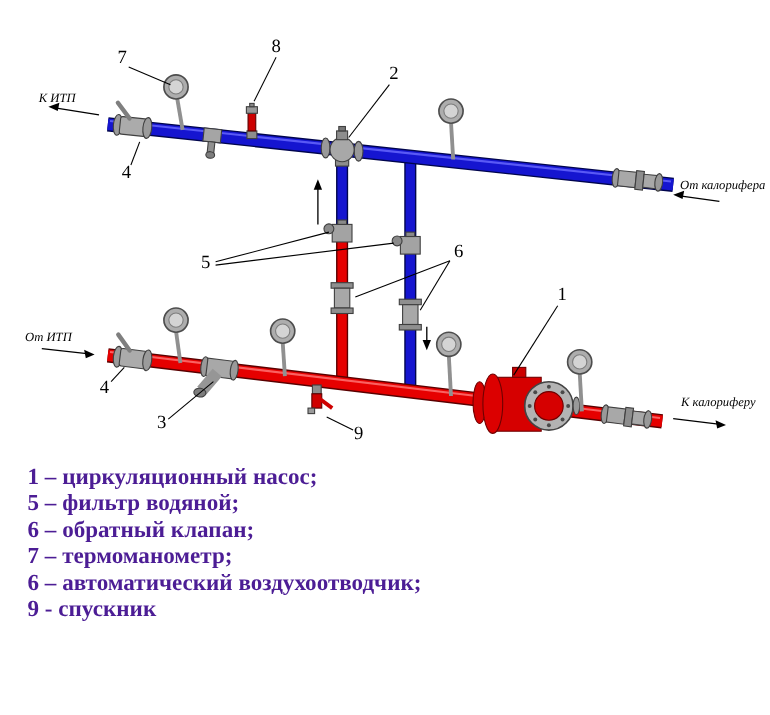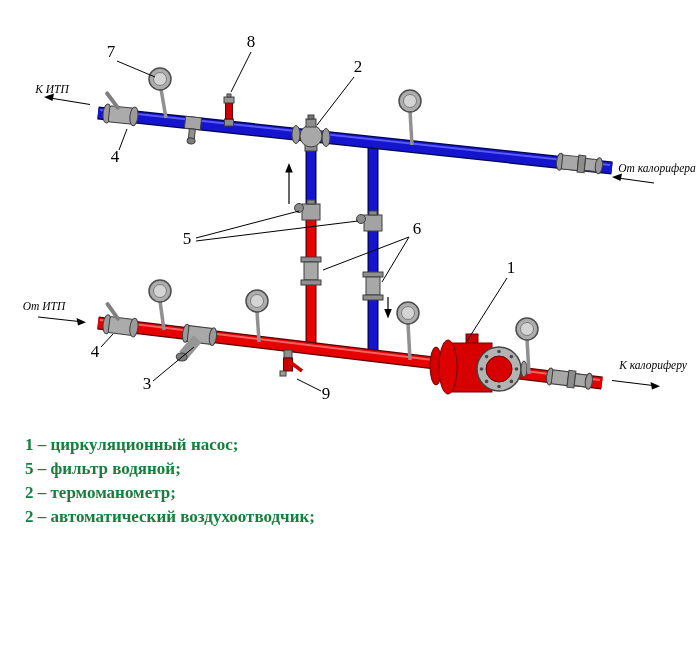--- a/index.html
+++ b/index.html
@@ -2,21 +2,21 @@
 <html><head>
 <meta charset="utf-8">
 <style>
   html,body{margin:0;padding:0;background:#fff;}
   .canvas{position:relative;width:700px;height:650px;background:#ffffff;overflow:hidden;
           font-family:"Liberation Serif",serif;}
   svg{position:absolute;left:0;top:0;}
   .callout{font-family:"Liberation Serif",serif;font-size:17px;fill:#000;}
   .flowlabel{font-family:"Liberation Serif",serif;font-size:11.5px;font-style:italic;fill:#000;}
   .legend{position:absolute;left:25px;top:421px;width:650px;
-          font-family:"Liberation Serif",serif;font-weight:bold;font-size:17px;color:#15803d;margin-top:12px;}
+          font-family:"Liberation Serif",serif;font-weight:bold;font-size:21px;color:#4c1d95;}
   .legend-item{line-height:24px;white-space:nowrap;}
 </style>
 </head>
 <body>
 
 <div class="canvas">
 
 <svg width="700" height="420" viewBox="0 0 700 420">
   <defs>
     <g id="gauge">
@@ -225,17 +225,19 @@
 
   <text class="flowlabel" x="52" y="93" text-anchor="middle">К ИТП</text>
   <text class="flowlabel" x="657" y="172" text-anchor="middle">От калорифера</text>
   <text class="flowlabel" x="44" y="310" text-anchor="middle">От ИТП</text>
   <text class="flowlabel" x="653" y="369" text-anchor="middle">К калориферу</text>
 </svg>
 
 <div class="legend">
   <div class="legend-item">1 – циркуляционный насос;</div>
   <div class="legend-item">5 – фильтр водяной;</div>
-  <div class="legend-item">2 – термоманометр;</div>
-  <div class="legend-item">2 – автоматический воздухоотводчик;</div>
+  <div class="legend-item">6 – обратный клапан;</div>
+  <div class="legend-item">7 – термоманометр;</div>
+  <div class="legend-item">6 – автоматический воздухоотводчик;</div>
+  <div class="legend-item">9 - спускник</div>
 </div>
 
 </div>
 
 </body></html>

